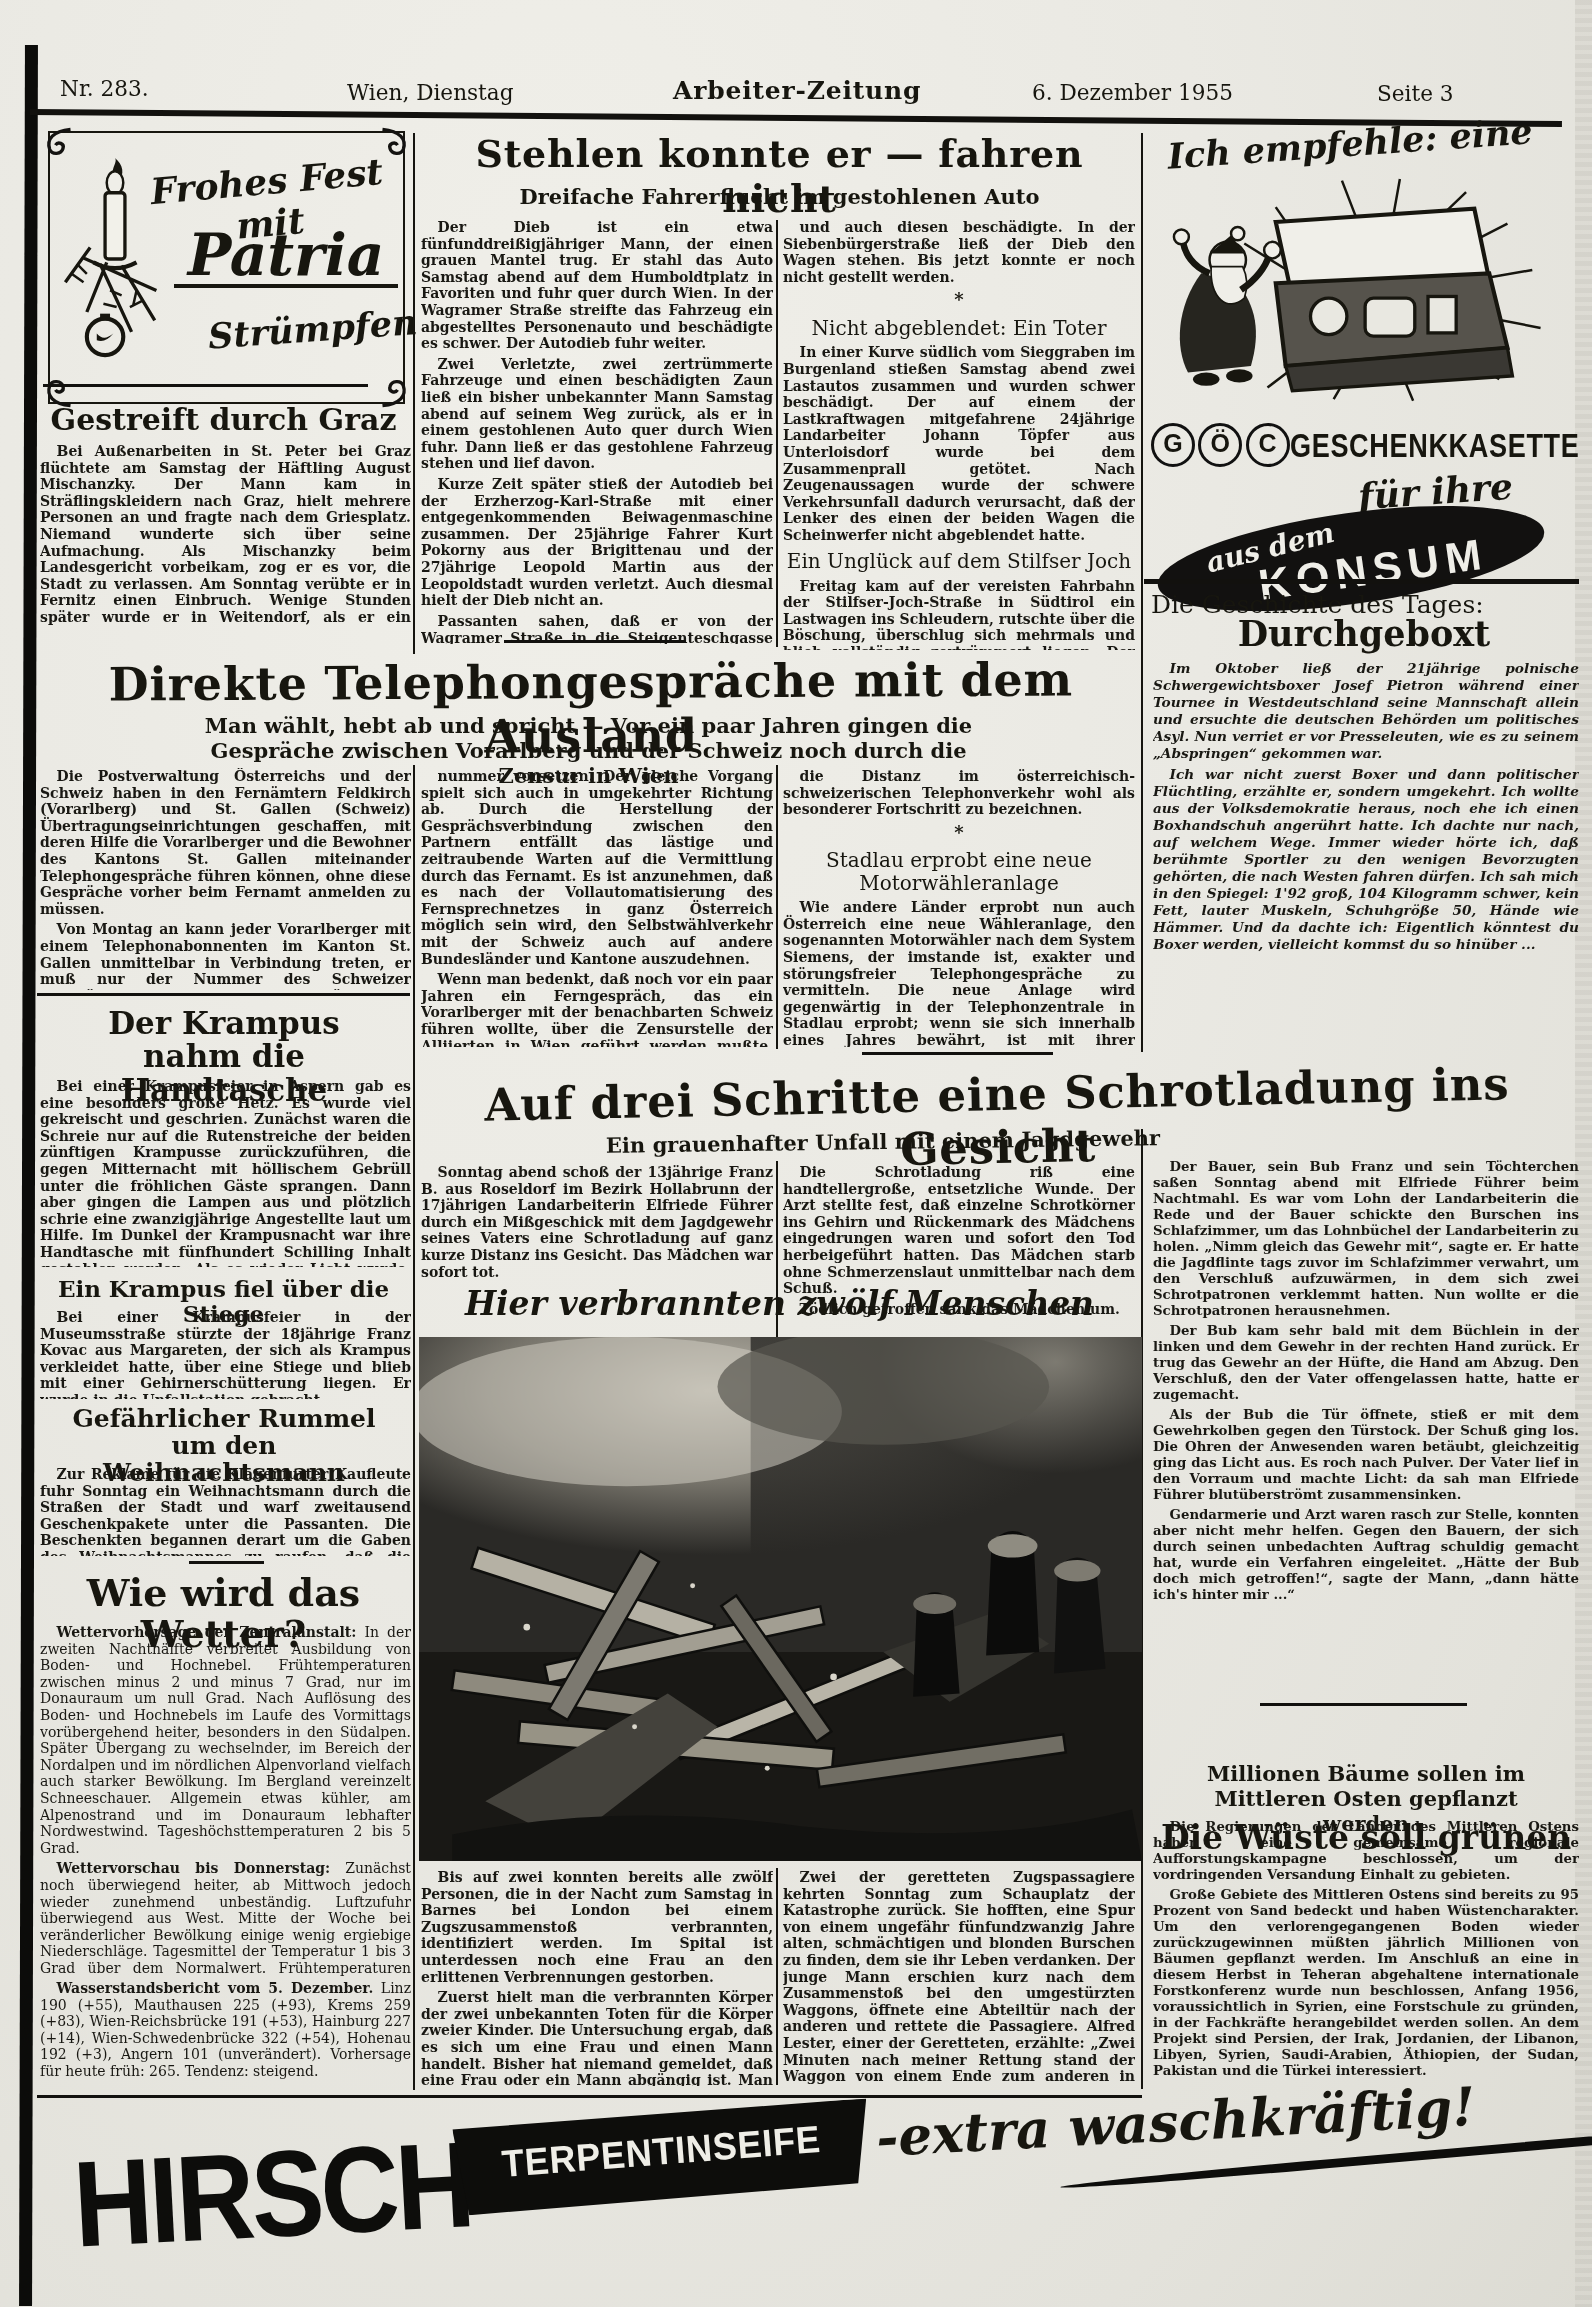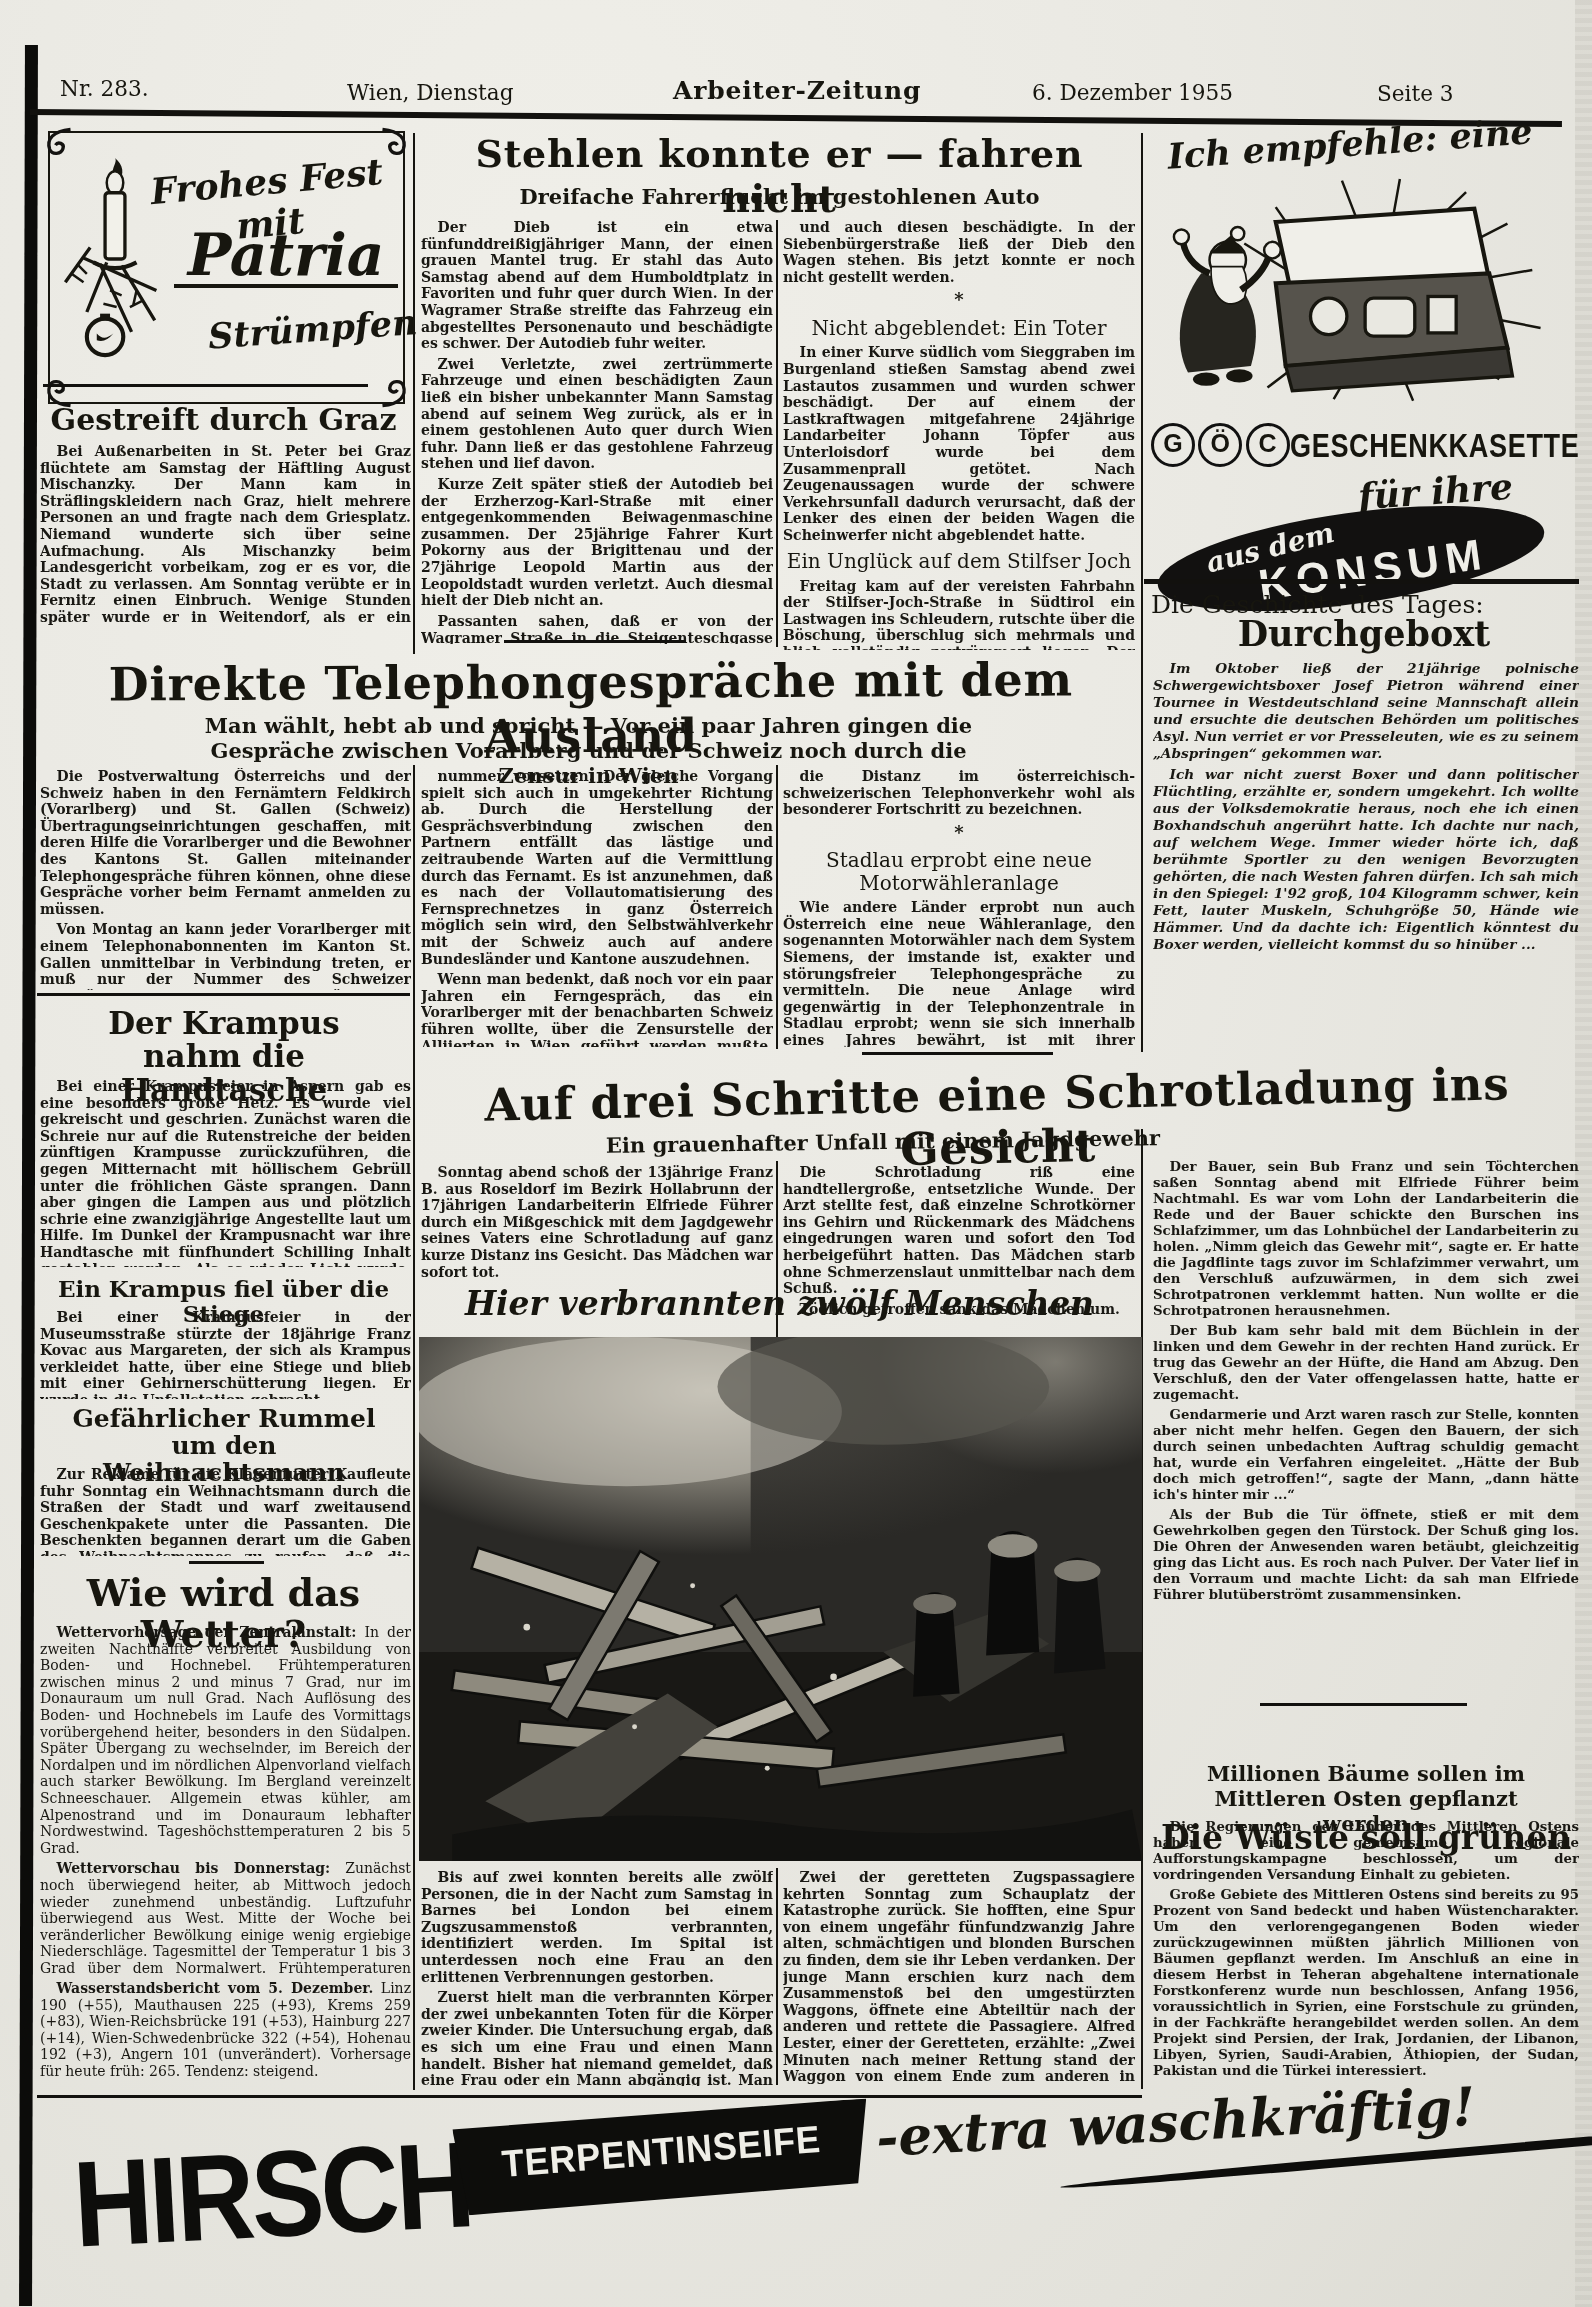--- a/index.html
+++ b/index.html
@@ -220,22 +220,22 @@
   <div class="abs bodytext" style="left:421px;top:1164px;width:352px;height:171px;overflow:hidden;">
       <p class="para bold">Sonntag abend schoß der 13jährige Franz B. aus Roseldorf im Bezirk Hollabrunn der 17jährigen Landarbeiterin Elfriede Führer durch ein Mißgeschick mit dem Jagdgewehr seines Vaters eine Schrotladung auf ganz kurze Distanz ins Gesicht. Das Mädchen war sofort tot.</p>
     </div>
   <div class="abs bodytext" style="left:783px;top:1164px;width:352px;height:171px;overflow:hidden;">
       <p class="para bold">Die Schrotladung riß eine handtellergroße, entsetzliche Wunde. Der Arzt stellte fest, daß einzelne Schrotkörner ins Gehirn und Rückenmark des Mädchens eingedrungen waren und sofort den Tod herbeigeführt hatten. Das Mädchen starb ohne Schmerzenslaut unmittelbar nach dem Schuß.</p>
       <p class="para bold">Tödlich getroffen sank das Mädchen um.</p>
     </div>
   <div class="abs bodytext smallbody" style="left:1153px;top:1159px;width:426px;height:521px;overflow:hidden;">
       <p class="para bold">Der Bauer, sein Bub Franz und sein Töchterchen saßen Sonntag abend mit Elfriede Führer beim Nachtmahl. Es war vom Lohn der Landarbeiterin die Rede und der Bauer schickte den Burschen ins Schlafzimmer, um das Lohnbüchel der Landarbeiterin zu holen. „Nimm gleich das Gewehr mit“, sagte er. Er hatte die Jagdflinte tags zuvor im Schlafzimmer verwahrt, um den Verschluß aufzuwärmen, in dem sich zwei Schrotpatronen verklemmt hatten. Nun wollte er die Schrotpatronen herausnehmen.</p>
       <p class="para bold">Der Bub kam sehr bald mit dem Büchlein in der linken und dem Gewehr in der rechten Hand zurück. Er trug das Gewehr an der Hüfte, die Hand am Abzug. Den Verschluß, den der Vater offengelassen hatte, hatte er zugemacht.</p>
+      <p class="para bold">Als der Bub die Tür öffnete, stieß er mit dem Gewehrkolben gegen den Türstock. Der Schuß ging los. Die Ohren der Anwesenden waren betäubt, gleichzeitig ging das Licht aus. Es roch nach Pulver. Der Vater lief in den Vorraum und machte Licht: da sah man Elfriede Führer blutüberströmt zusammensinken.</p>
       <p class="para bold">Gendarmerie und Arzt waren rasch zur Stelle, konnten aber nicht mehr helfen. Gegen den Bauern, der sich durch seinen unbedachten Auftrag schuldig gemacht hat, wurde ein Verfahren eingeleitet. „Hätte der Bub doch mich getroffen!“, sagte der Mann, „dann hätte ich's hinter mir ...“</p>
-      <p class="para bold">Als der Bub die Tür öffnete, stieß er mit dem Gewehrkolben gegen den Türstock. Der Schuß ging los. Die Ohren der Anwesenden waren betäubt, gleichzeitig ging das Licht aus. Es roch nach Pulver. Der Vater lief in den Vorraum und machte Licht: da sah man Elfriede Führer blutüberströmt zusammensinken.</p>
     </div>
   <div class="abs rule" style="left:1260px;top:1703px;width:207px;height:2.5px;"></div>
 
   <div class="abs caption-italic" style="left:419px;top:1284px;width:721px;font-size:33px;text-align:center;">Hier verbrannten zwölf Menschen</div>
   <svg class="abs" width="723" height="524" style="left:419px;top:1337px;" viewBox="0 0 872 632">
     <rect width="872" height="632" fill="#2a2926"></rect>
     <radialGradient id="smoke1" cx="40%" cy="18%" r="55%">
         <stop offset="0%" stop-color="#bdb9ae"></stop>
         <stop offset="55%" stop-color="#77746b"></stop>
         <stop offset="100%" stop-color="#2a2926"></stop>

